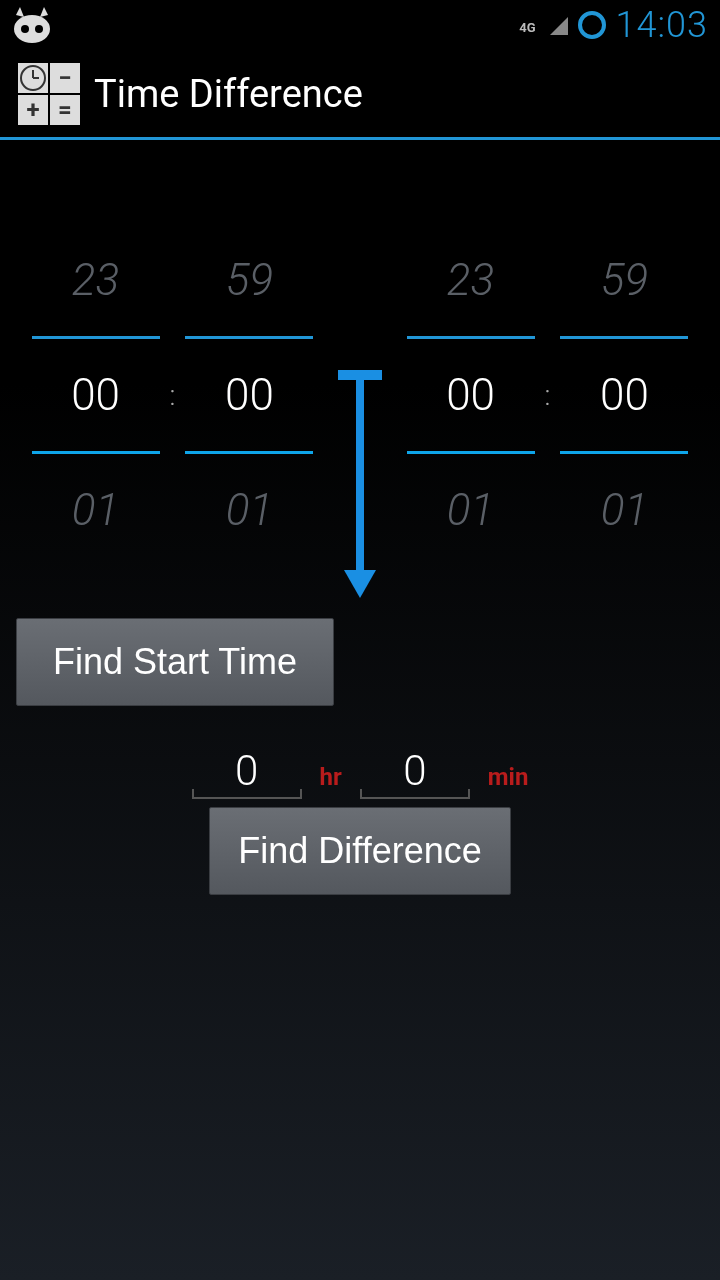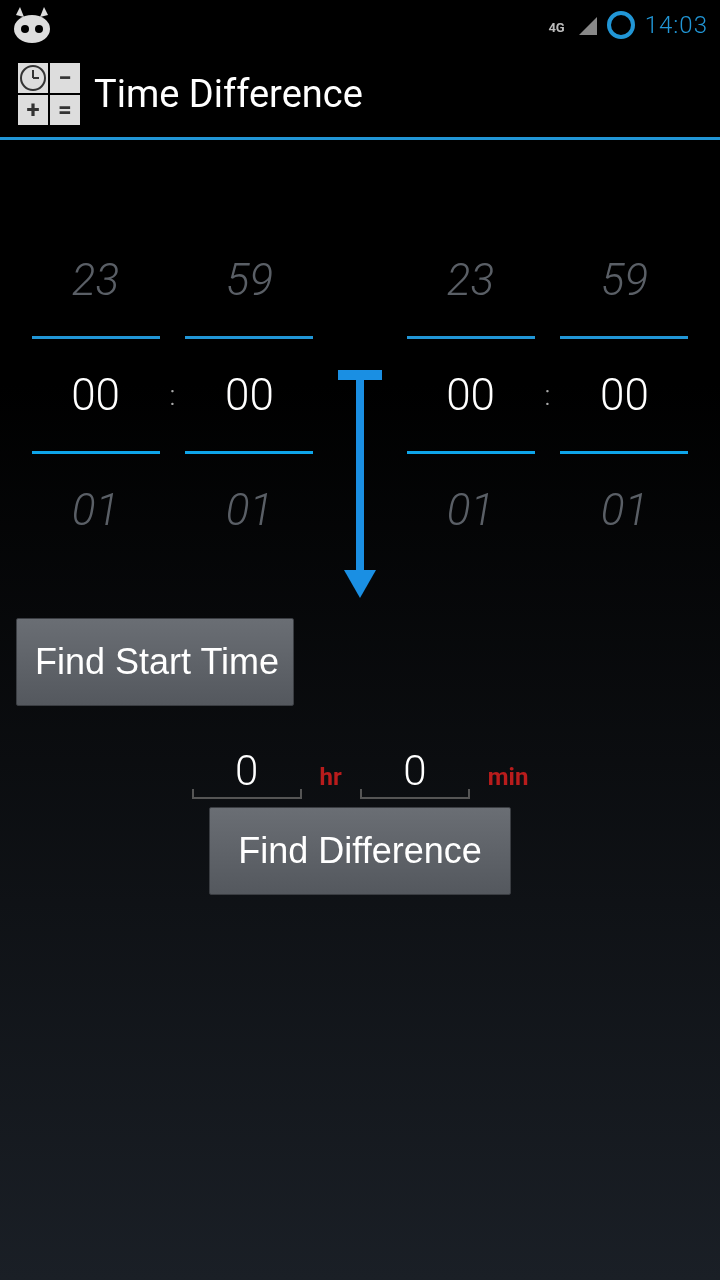--- a/index.html
+++ b/index.html
@@ -41,21 +41,21 @@
   border-color: transparent transparent #888 transparent;
   margin-top: 2px;
 }
 .circle-icon {
   width: 28px; height: 28px;
   border: 4px solid #2196d6;
   border-radius: 50%;
 }
 .clock-text {
   color: #2196d6;
-  font-size: 24px;
+  font-size: 36px;
   font-weight: 300;
   letter-spacing: 1px;
 }
 .app-bar {
   height: 90px;
   display: flex;
   align-items: center;
   padding-left: 18px;
   border-bottom: 3px solid #2196d6;
   gap: 14px;
@@ -150,21 +150,21 @@
   background: linear-gradient(to bottom, #6a6e74, #54585e);
   border: 1px solid #3a3d42;
   color: #fff;
   font-size: 36px;
   font-weight: 400;
   padding: 22px 18px;
   border-radius: 2px;
   cursor: pointer;
   white-space: nowrap;
 }
-.btn-start { width: 278px; }
+.btn-start { width: 318px; }
 .btn-end { width: 260px; }
 .diff-row {
   display: flex;
   justify-content: center;
   align-items: baseline;
   gap: 18px;
   margin-top: 40px;
 }
 .diff-input-wrap {
   position: relative;

